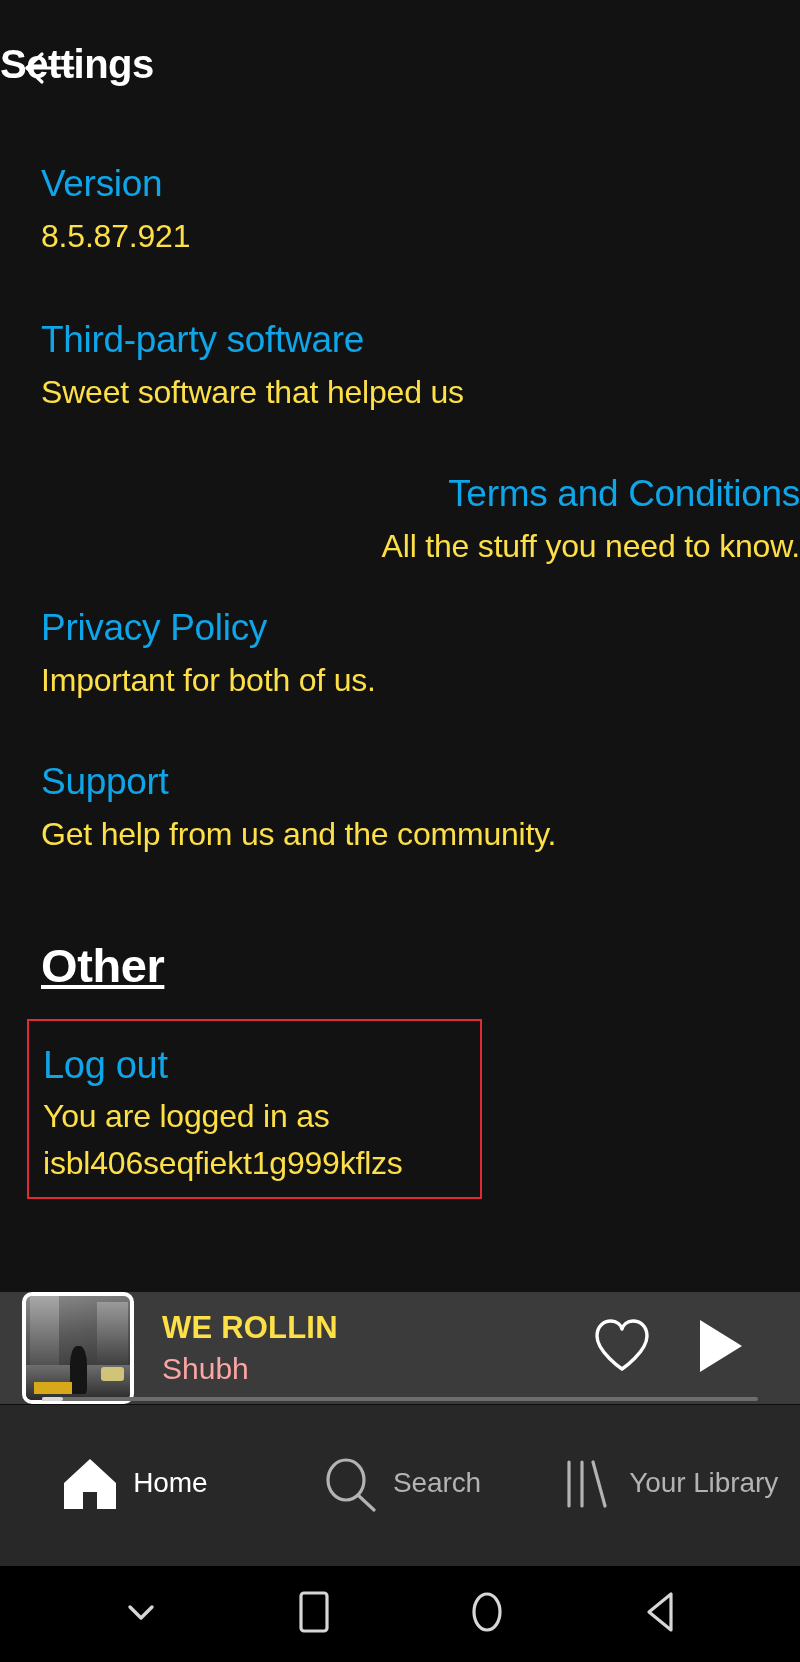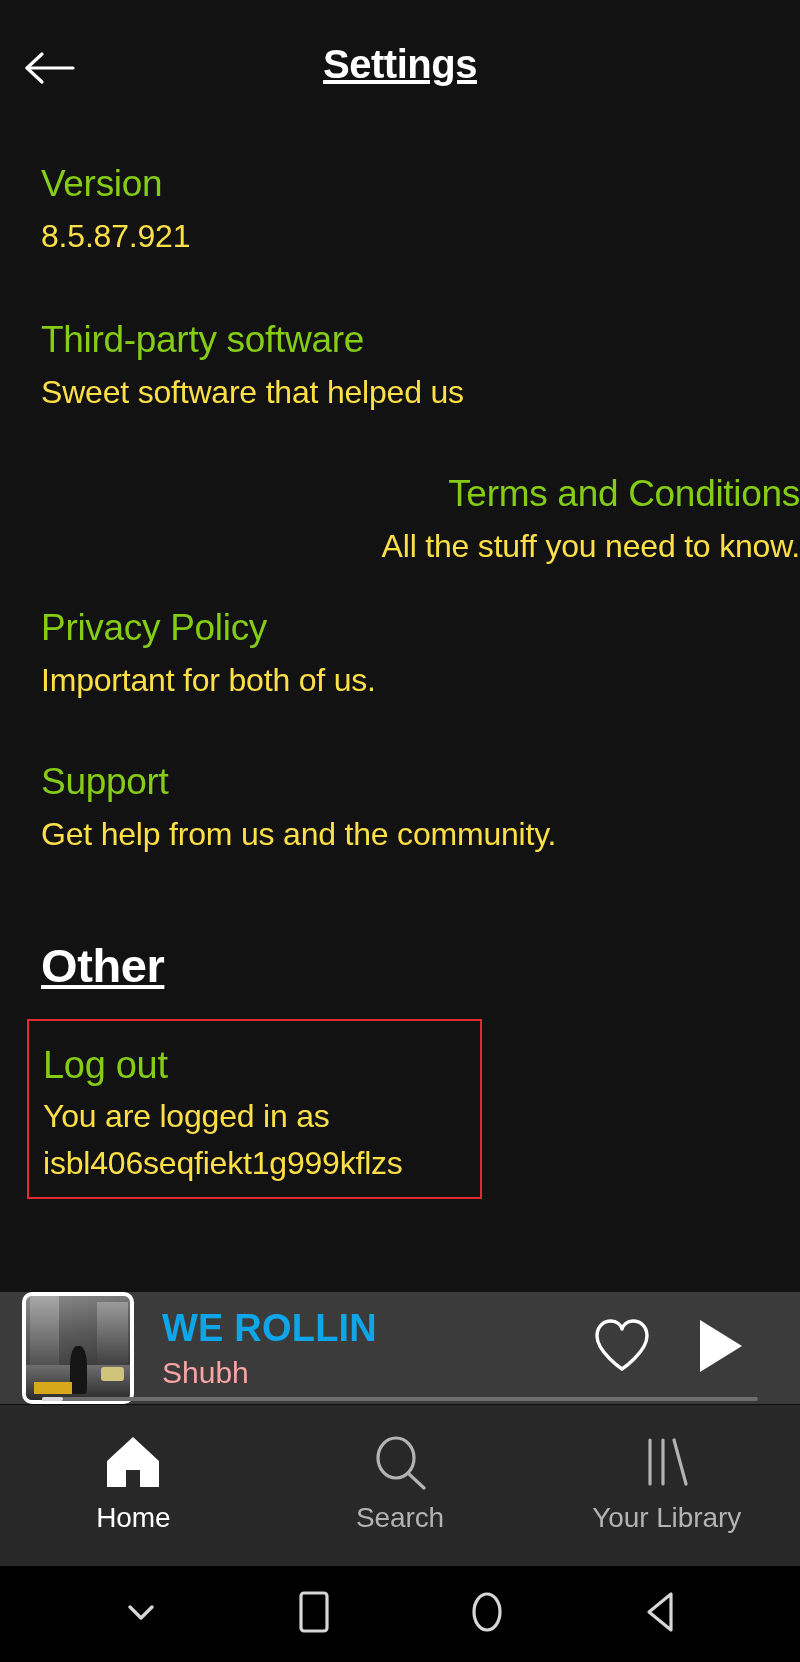--- a/index.html
+++ b/index.html
@@ -25,38 +25,37 @@
     background:#121212;
   }
   .back-btn {
     position:absolute; left:22px; top:40px;
     width:56px; height:56px;
     display:flex; align-items:center; justify-content:center;
     cursor:pointer;
   }
   .back-btn svg { display:block; }
   .header-title {
-    width:100%; text-align:center;
+    width:100%; 
     color:#fff; font-size:40px; font-weight:bold;
     letter-spacing:-0.5px;
     margin-top:-4px;
-    text-decoration:underline;
   }
 
   
   .content {
     flex:1 1 auto;
     padding:0 0 0 41px;
     background:#121212;
     position:relative;
     overflow:hidden;
   }
   .row { padding-top:0; }
   .row-title {
-    color:#84cc16;
+    color:#0ea5e9;
     font-size:37px;
     font-weight:400;
     line-height:44px;
     letter-spacing:-0.3px;
   }
   .row-sub {
     color:#fde047;
     font-size:32px;
     font-weight:400;
     line-height:40px;
@@ -134,21 +133,21 @@
     position:absolute; left:8%; bottom:6%;
     width:36%; height:11%;
     background:#d8a81b;
   }
   .track-meta {
     margin-left:28px;
     display:flex; flex-direction:column; justify-content:center;
     flex:1 1 auto; min-width:0;
   }
   .track-title {
-    color:#0ea5e9; font-size:38px; font-weight:bold;
+    color:#fde047; font-size:31px; font-weight:bold;
     letter-spacing:0.2px; white-space:nowrap;
   }
   .track-artist {
     color:#fca5a5; font-size:30px; font-weight:400;
     margin-top:6px; white-space:nowrap;
   }
   .np-actions { display:flex; align-items:center; gap:42px; margin-right:28px; }
   .icon-btn { cursor:pointer; display:flex; align-items:center; justify-content:center; }
   .progress-track {
     position:absolute; left:42px; right:42px; bottom:3px;
@@ -157,21 +156,21 @@
   .progress-fill { height:100%; width:3%; background:#d9d9d9; border-radius:2px; }
 
   
   .tabbar {
     flex:0 0 162px;
     background:#282828;
     display:flex; align-items:center;
     border-top:1px solid #0d0d0d;
   }
   .tab {
-    flex:1 1 0; display:flex; flex-direction:column;
+    flex:1 1 0; display:flex; flex-direction:row;
     align-items:center; justify-content:center; gap:12px;
     cursor:pointer; height:100%;
     padding-bottom:6px;
   }
   .tab-label { font-size:28px; color:#b3b3b3; letter-spacing:-0.1px; }
   .tab.active .tab-label { color:#ffffff; }
   .tab-icon { height:58px; display:flex; align-items:flex-end; justify-content:center; }
 
   
   .sysnav {

